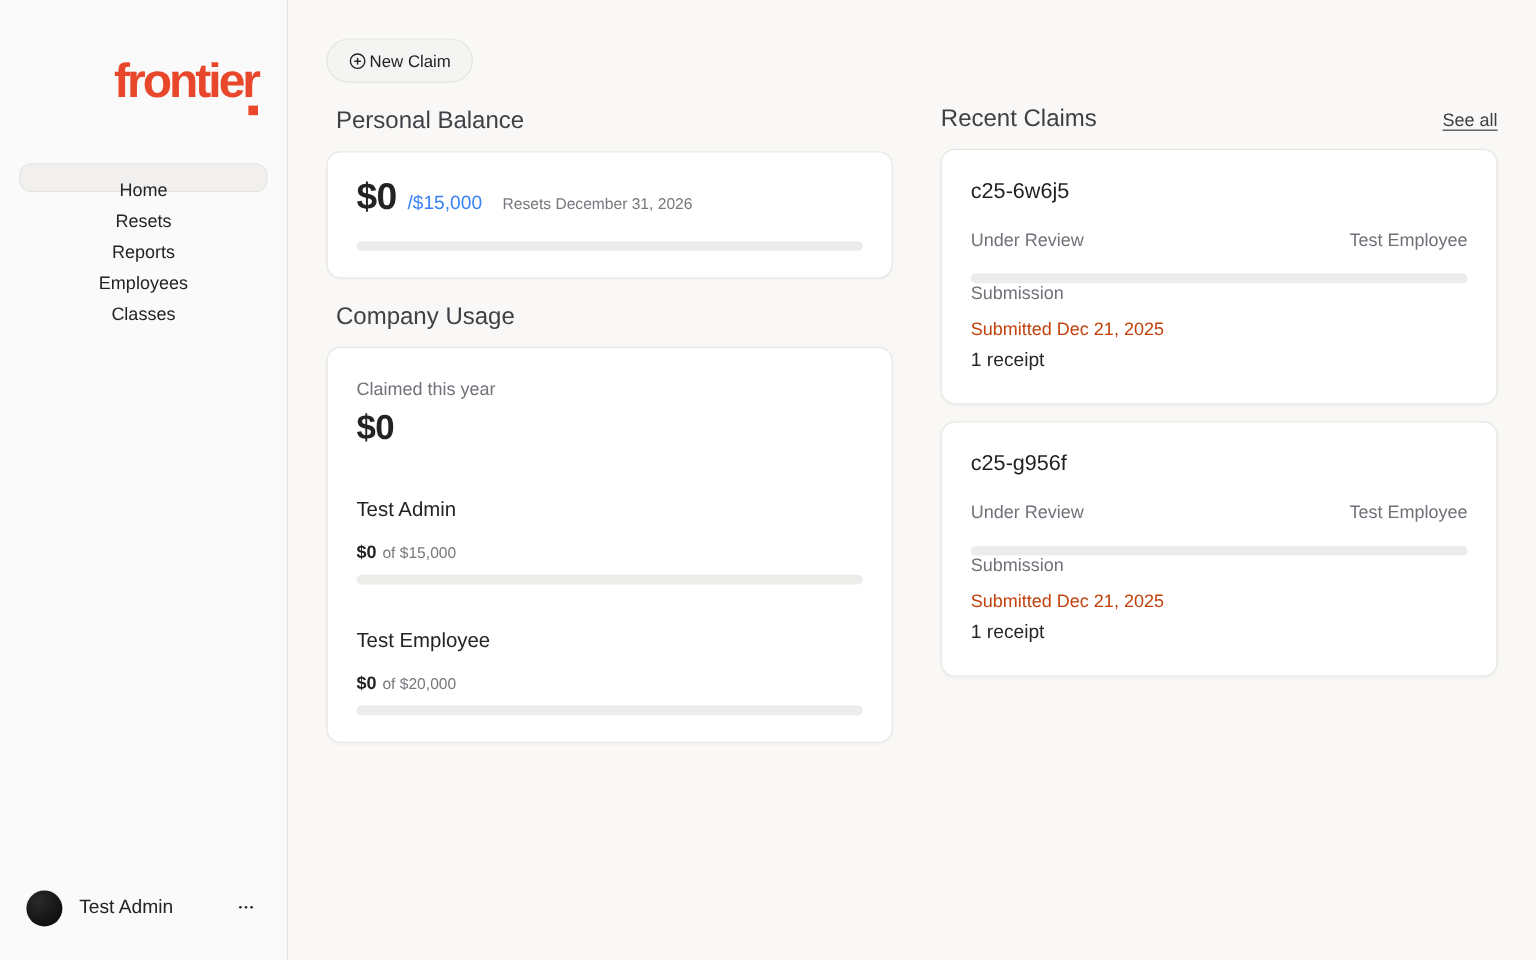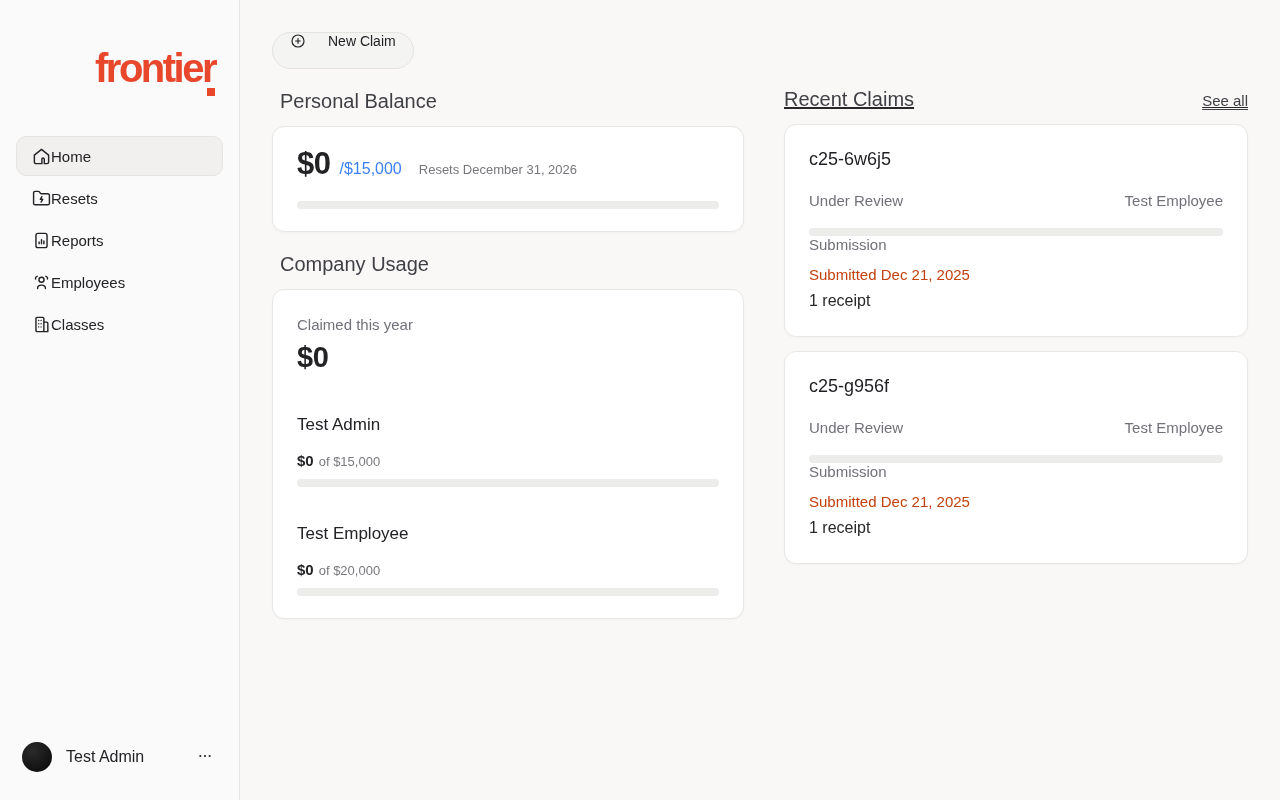--- a/index.html
+++ b/index.html
@@ -22,24 +22,25 @@
   .logo-text {
     font-size: 40px; font-weight: 800; letter-spacing: -2.5px;
     color: #e8472b; line-height: 1;
   }
   .logo-dot {
     width: 8px; height: 8px; background: #e8472b;
     margin-left: 3px; margin-bottom: 2px;
   }
   .nav { display: flex; flex-direction: column; gap: 2px; padding: 0 16px; }
   .nav-item {
-    display: flex; align-items: center; 
-    height: 40px; padding: 0 15px; border-radius: 10px;
+    display: flex; align-items: center; gap: 13px;
+    height: 24px; padding: 0 15px; border-radius: 10px;
     font-size: 15px; color: #232327; cursor: pointer;
     border: 1px solid transparent;
+    flex-direction: column;
   }
   .nav-item.active {
     background: #f1f0ee;
     border: 1px solid #e5e4e1;
   }
   .nav-item svg { width: 19px; height: 19px; stroke: #232327; }
 
   .user-row {
     margin-top: auto;
     display: flex; align-items: center;
@@ -56,33 +57,33 @@
     font-size: 18px; color: #232327; letter-spacing: 1px; line-height: 1;
     padding: 4px;
   }
 
   
   .main { flex: 1; padding: 32px 32px 0 32px; display: flex; gap: 40px; }
   .col-left { width: 472px; min-width: 472px; }
   .col-right { flex: 1; max-width: 464px; margin-top: 56px; }
 
   .new-claim-btn {
-    display: inline-flex; align-items: flex-start; gap: 22px;
+    display: inline-flex; align-items: center; gap: 2px;
     height: 37px; padding: 0 17px;
     background: #f4f4f2; border: 1px solid #e4e3e0;
     border-radius: 19px; cursor: pointer;
     font-family: inherit; font-size: 14px; color: #232327;
   }
   .new-claim-btn svg { width: 16px; height: 16px; stroke: #232327; }
 
   .section-heading {
     font-size: 20px; font-weight: 500; color: #3f3f46;
     margin: 21px 0 13px 8px;
   }
-  .col-right .section-row { display: flex; justify-content: space-between; align-items: baseline; margin: 0 0 13px 0; text-decoration: underline; }
+  .col-right .section-row { display: flex; justify-content: space-between; align-items: baseline; margin: 0 0 13px 0; }
   .col-right .section-heading { margin: 0 0 0 0; }
   .see-all {
     font-size: 15px; color: #3f3f46; text-decoration: underline;
     text-underline-offset: 3px; cursor: pointer;
   }
 
   .card {
     background: #ffffff;
     border: 1px solid #e8e7e4;
     border-radius: 12px;

